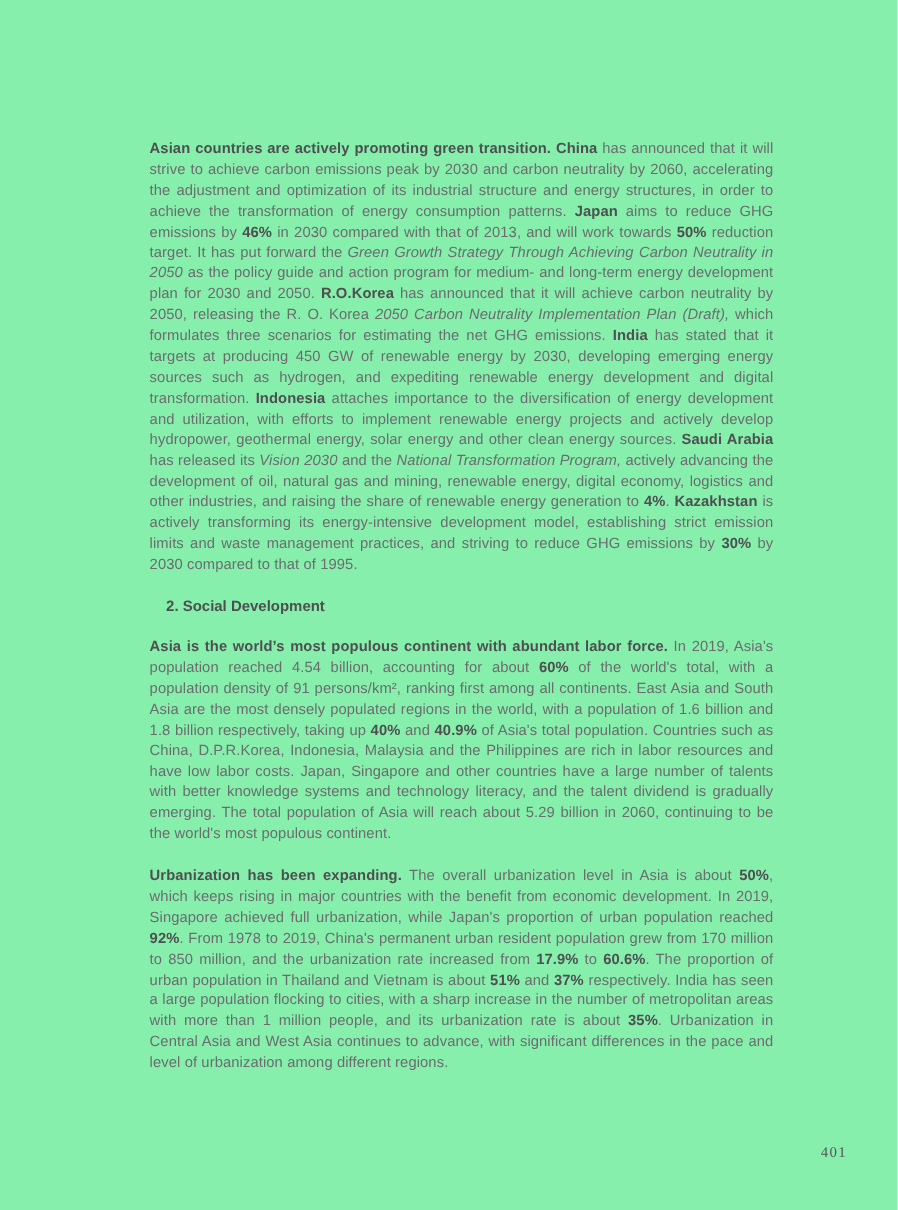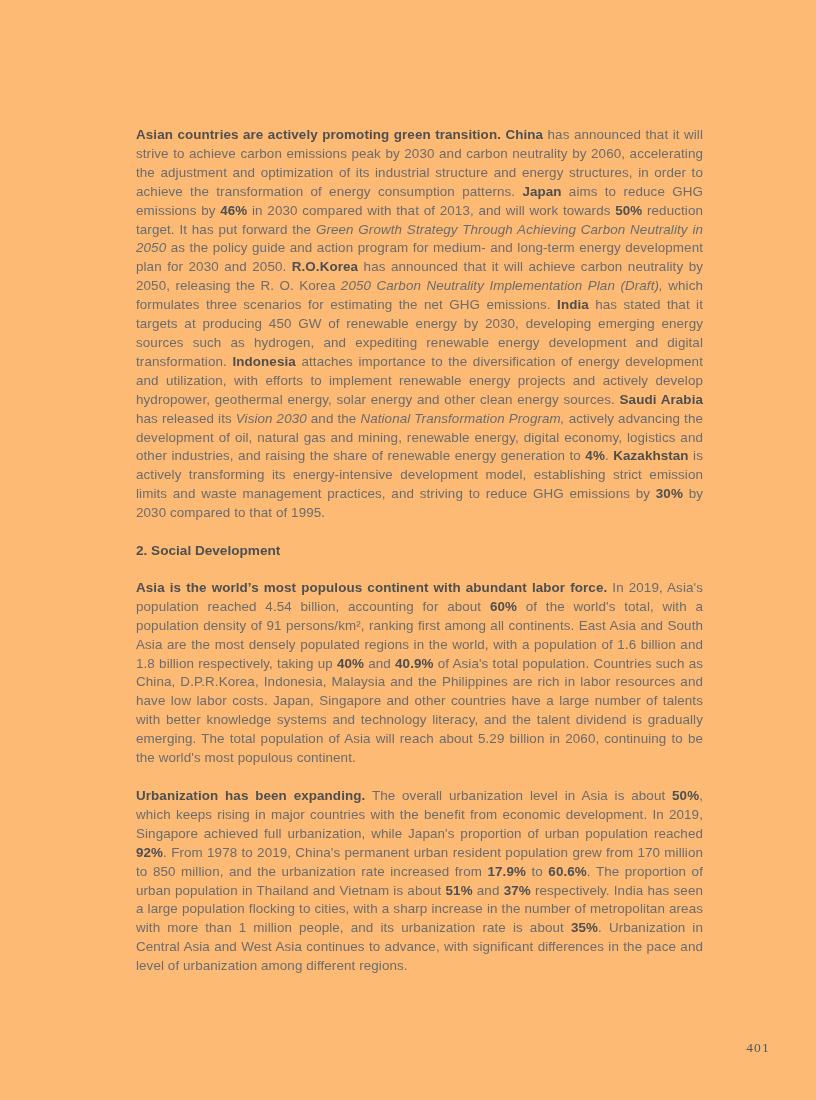--- a/index.html
+++ b/index.html
@@ -1,21 +1,21 @@
 <!DOCTYPE html>
 <html><head>
 <meta charset="utf-8">
 <style>
   * { margin: 0; padding: 0; box-sizing: border-box; }
   html, body { background: #ffffff; }
   .page {
     position: relative;
     width: 816px;
     height: 1100px;
-    background: #fdba74;
+    background: #86efac;
     overflow: hidden;
     font-family: "Liberation Sans", "DejaVu Sans", sans-serif;
   }
   .content {
     position: absolute;
     left: 136px;
     top: 126px;
     width: 567px;
   }
   .content p {
@@ -24,21 +24,21 @@
     color: #6b6c6e;
     text-align: justify;
     margin-bottom: 19px;
     letter-spacing: 0.1px;
   }
   .content h3 {
     font-size: 13.6px;
     line-height: 18.9px;
     color: #4e4f51;
     font-weight: bold;
-    margin: 6px 0 18px 0;
+    margin: 6px 0 18px 15px;
   }
   .run-bold { font-weight: bold; color: #4e4f51; }
   .run-italic { font-style: italic; }
   .page-number {
     position: absolute;
     right: 46px;
     top: 1040px;
     font-size: 13.5px;
     color: #55565a;
     letter-spacing: 1.2px;

